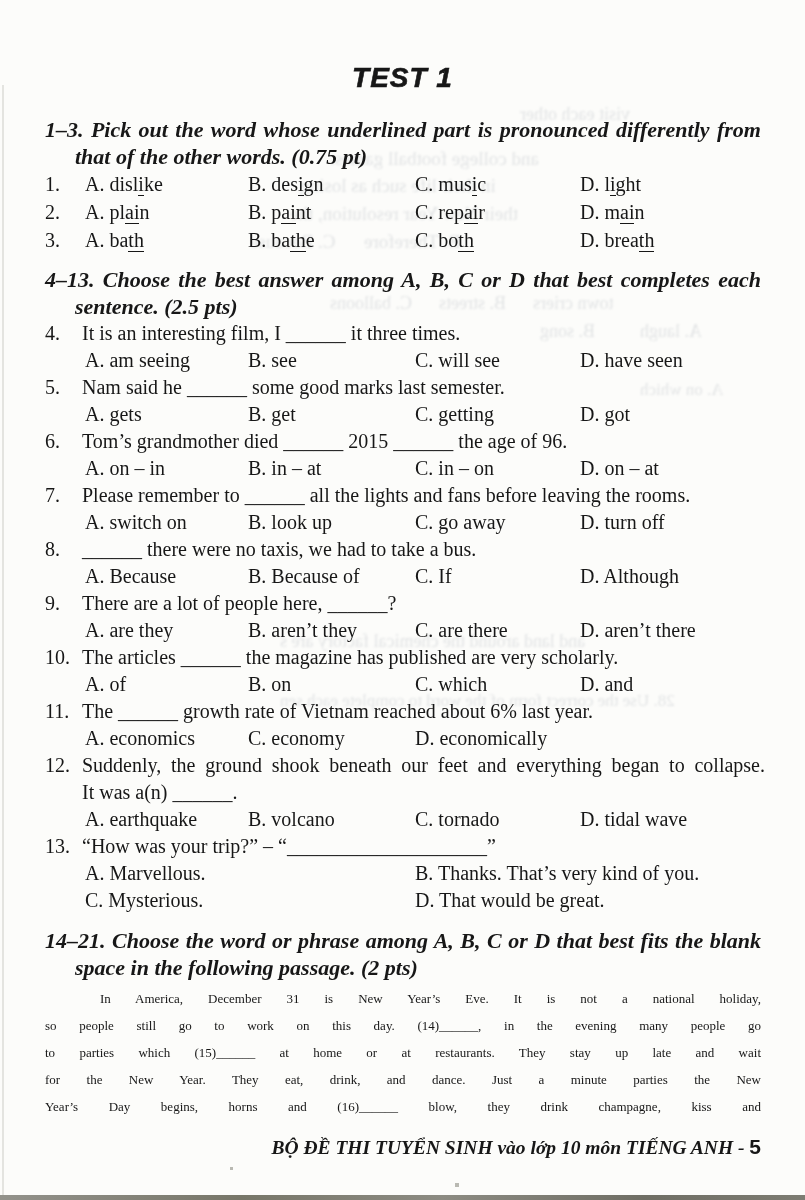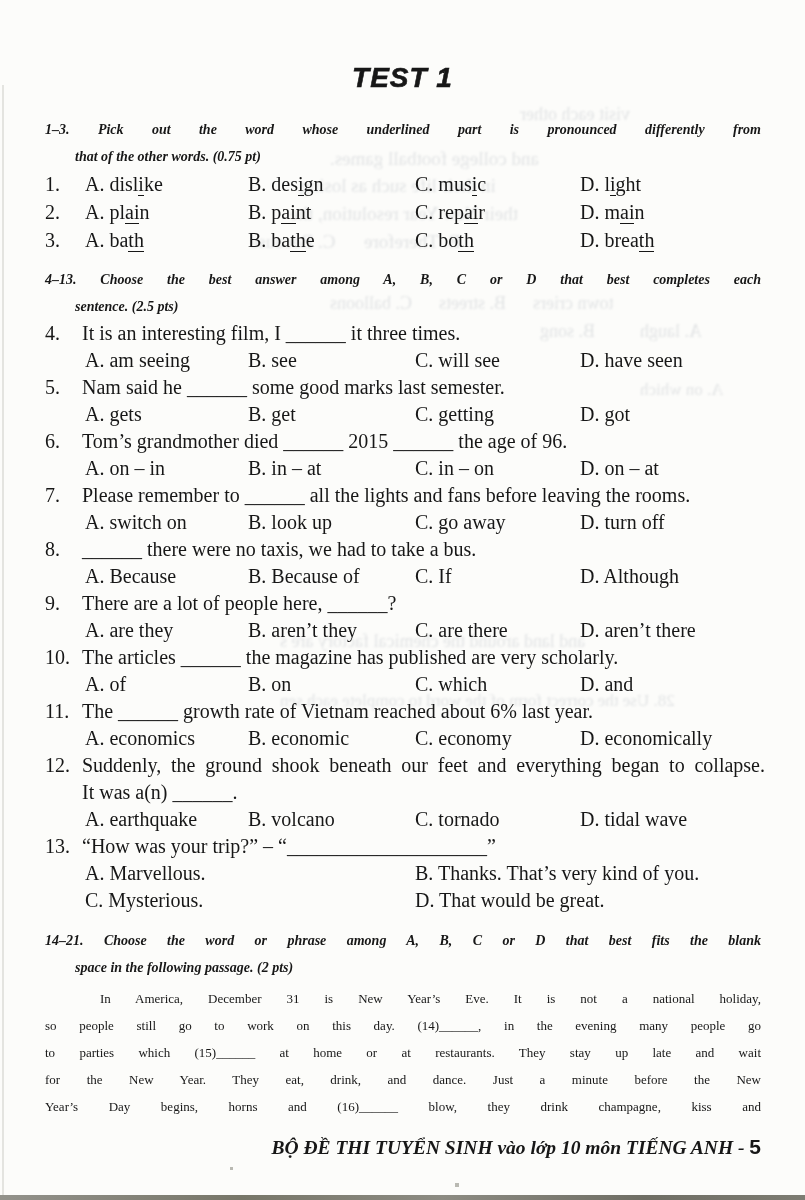--- a/index.html
+++ b/index.html
@@ -33,21 +33,21 @@
     letter-spacing:1px;
     -webkit-text-stroke:.6px #171717;
   }
   section{display:block;}
   .sec0{margin-top:22px;}
   .sec1{margin-top:12px;}
   .sec2{margin-top:13px;}
   .h-line{
     font-weight:bold;
     font-style:italic;
-    font-size:14px;
+    font-size:22px;
     line-height:27px;
     margin:0 44px 0 45px;
   }
   .h-first{text-align:justify;text-align-last:justify;}
   .h-cont{padding-left:30px;}
   .q{
     display:flex;
     margin:0 40px 0 45px;
     font-size:20px;
     line-height:27px;
@@ -239,21 +239,20 @@
               <span class="opt">D. and</span>
             </div>
           </div>
         </div>
         <div class="q">
           <span class="q-num">11.</span>
           <div class="q-body">
             <div class="stem-line">The ______ growth rate of Vietnam reached about 6% last year.</div>
             <div class="opts">
               <span class="opt">A. economics</span>
-              <span class="opt">B. economic</span>
               <span class="opt">C. economy</span>
               <span class="opt">D. economically</span>
             </div>
           </div>
         </div>
         <div class="q">
           <span class="q-num">12.</span>
           <div class="q-body">
             <div class="stem-line h-first">Suddenly, the ground shook beneath our feet and everything began to collapse.</div>
             <div class="stem-line">It was a(n) ______.</div>
@@ -278,21 +277,21 @@
           </div>
         </div>
       </section>
       <section class="sec2">
         <div class="h-line h-first">14–21. Choose the word or phrase among A, B, C or D that best fits the blank</div>
         <div class="h-line h-cont">space in the following passage. (2 pts)</div>
         <div class="passage">
           <div class="p-line indent">In America, December 31 is New Year’s Eve. It is not a national holiday,</div>
           <div class="p-line">so people still go to work on this day. (14)______, in the evening many people go</div>
           <div class="p-line">to parties which (15)______ at home or at restaurants. They stay up late and wait</div>
-          <div class="p-line">for the New Year. They eat, drink, and dance. Just a minute before the New</div>
+          <div class="p-line">for the New Year. They eat, drink, and dance. Just a minute parties the New</div>
           <div class="p-line">Year’s Day begins, horns and (16)______ blow, they drink champagne, kiss and</div>
         </div>
       </section>
     </div>
 </div>
 
 <div class="footer"><span>BỘ ĐỀ THI TUYỂN SINH vào lớp 10 môn TIẾNG ANH </span><span>- </span><span class="pg">5</span></div>
 
 <div class="edge-left"></div>
 <div class="edge-bottom"></div>

